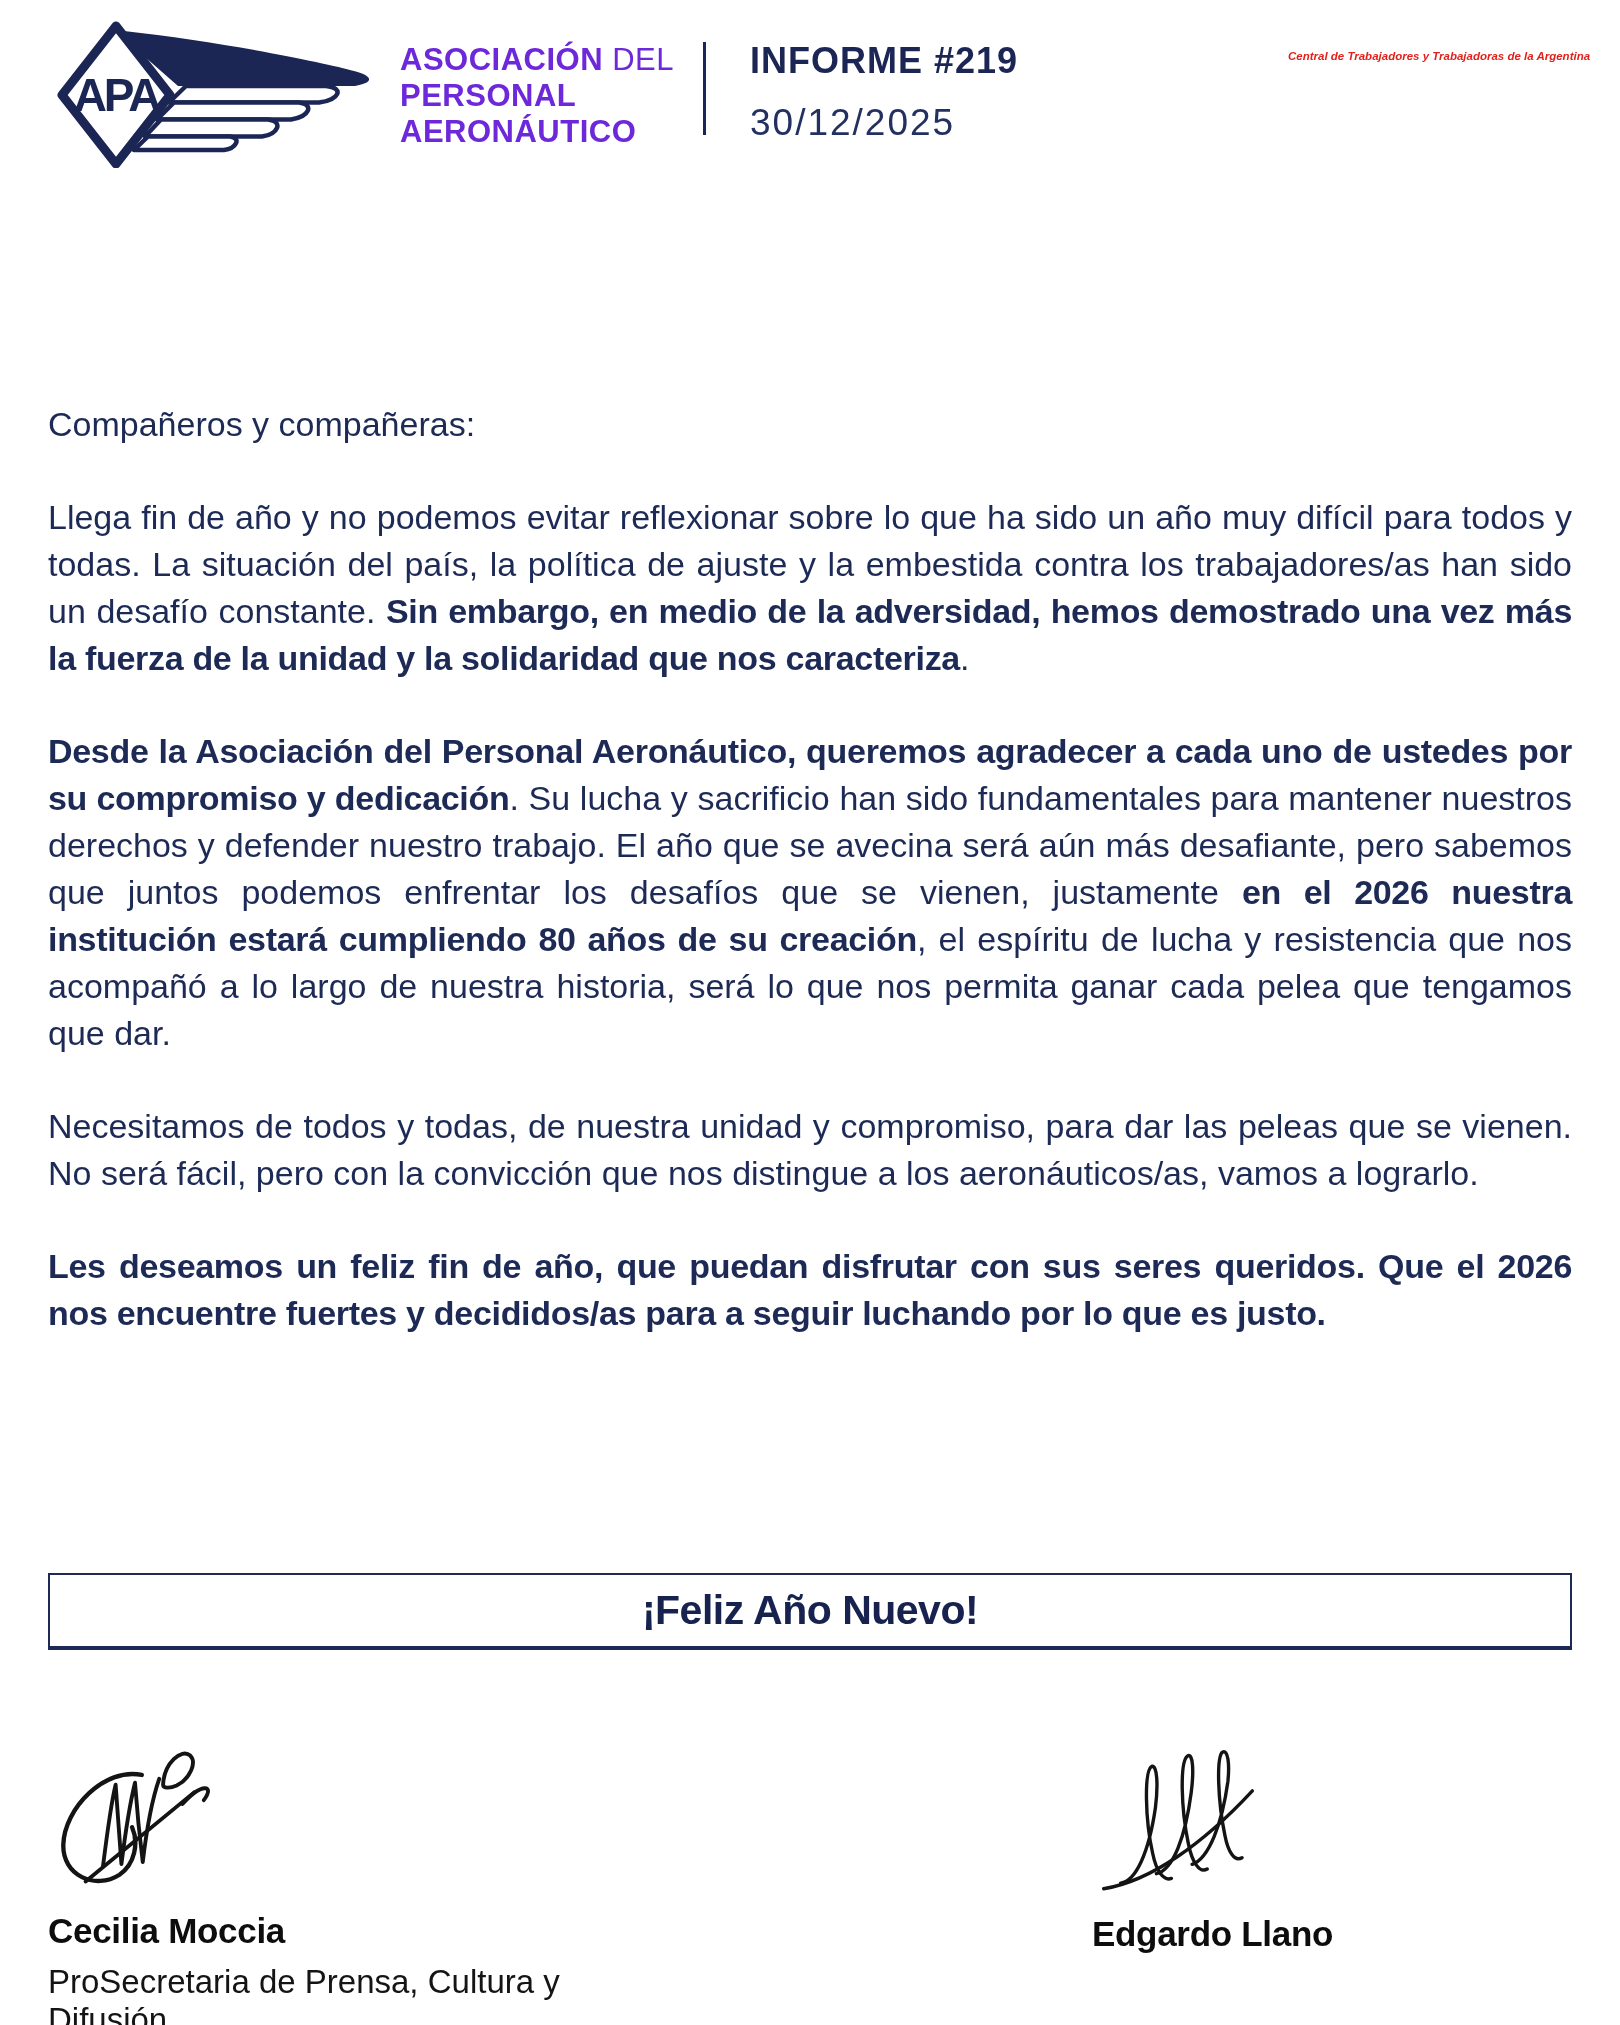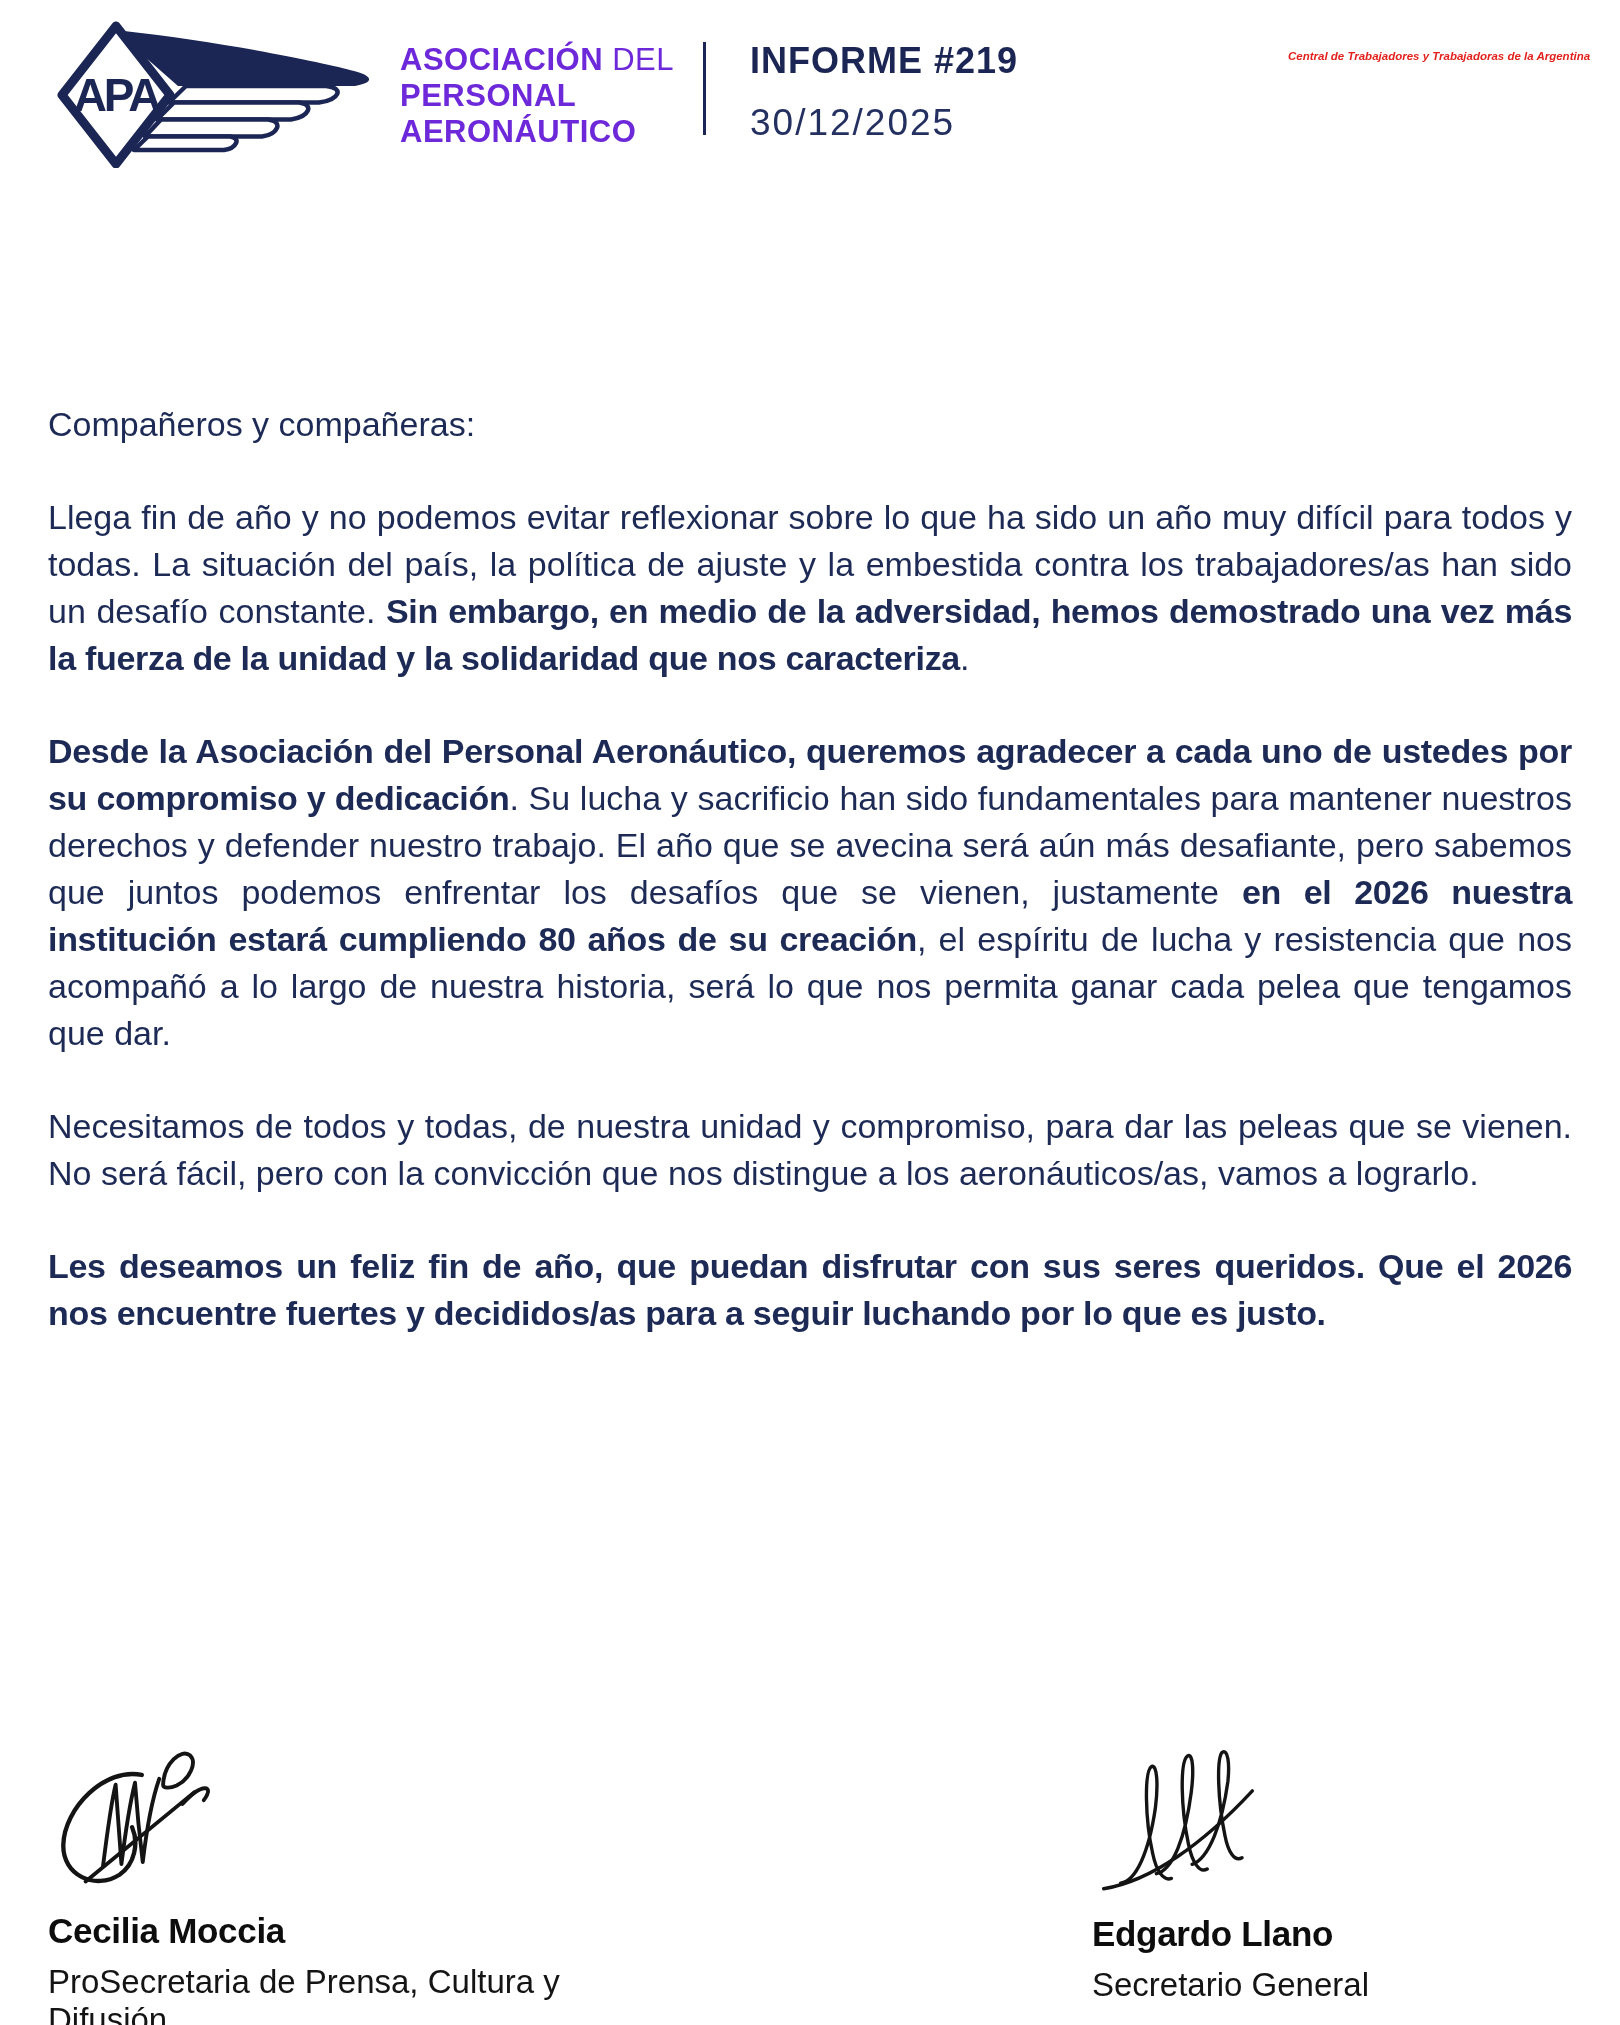--- a/index.html
+++ b/index.html
@@ -101,20 +101,23 @@
 
     <p><span>Llega fin de año y no podemos evitar reflexionar sobre lo que ha sido un año muy difícil para todos y todas. La situación del país, la política de ajuste y la embestida contra los trabajadores/as han sido un desafío constante. </span><span class="b">Sin embargo, en medio de la adversidad, hemos demostrado una vez más la fuerza de la unidad y la solidaridad que nos caracteriza</span><span>.</span></p>
 
     <p><span class="b">Desde la Asociación del Personal Aeronáutico, queremos agradecer a cada uno de ustedes por su compromiso y dedicación</span><span>. Su lucha y sacrificio han sido fundamentales para mantener nuestros derechos y defender nuestro trabajo. El año que se avecina será aún más desafiante, pero sabemos que juntos podemos enfrentar los desafíos que se vienen, justamente </span><span class="b">en el 2026 nuestra institución estará cumpliendo 80 años de su creación</span><span>, el espíritu de lucha y resistencia que nos acompañó a lo largo de nuestra historia, será lo que nos permita ganar cada pelea que tengamos que dar.</span></p>
 
     <p>Necesitamos de todos y todas, de nuestra unidad y compromiso, para dar las peleas que se vienen. No será fácil, pero con la convicción que nos distingue a los aeronáuticos/as, vamos a lograrlo.</p>
 
     <p class="b">Les deseamos un feliz fin de año, que puedan disfrutar con sus seres queridos. Que el 2026  nos encuentre fuertes y decididos/as para a seguir luchando por lo que es justo.</p>
   </div>
 
+  <div class="greeting-box">
+    <div class="greeting-text">¡Feliz Año Nuevo!</div>
+  </div>
 
   <div class="signatures">
 
     <div class="sig-col left">
       <svg class="sig-scribble left-s" viewBox="0 0 210 160" xmlns="http://www.w3.org/2000/svg" fill="none" stroke="#141414" stroke-linecap="round" stroke-linejoin="round">
         <path d="M96,34 C58,26 16,68 15,106 C14,138 48,153 73,137 C89,126 93,104 86,88" stroke-width="4.5"></path>
         <path d="M56,128 C60,96 64,64 69,44 C71,70 73,102 75,126 C79,94 84,62 89,42 C91,70 94,100 97,124 C101,90 107,58 114,38" stroke-width="4"></path>
         <path d="M118,44 C119,22 137,6 146,14 C153,21 146,38 132,45 C125,48 118,48 118,44" stroke-width="4"></path>
         <path d="M38,144 L150,52" stroke-width="4"></path>
         <path d="M138,64 C158,42 172,44 160,60" stroke-width="4"></path>
@@ -124,17 +127,16 @@
     </div>
 
     <div class="sig-col right">
       <svg class="sig-scribble right-s" viewBox="0 0 170 160" xmlns="http://www.w3.org/2000/svg" fill="none" stroke="#141414" stroke-linecap="round" stroke-linejoin="round" stroke-width="3.6">
         <path d="M24,146 C40,144 54,114 61,66 C64,42 63,20 57,22 C49,27 50,78 58,114 C62,134 70,144 78,141"></path>
         <path d="M62,136 C80,132 93,96 99,50 C102,27 101,7 95,11 C87,17 88,66 96,104 C100,124 108,136 116,131"></path>
         <path d="M100,126 C118,120 132,82 138,38 C140,19 138,3 132,7 C126,13 127,58 135,96 C138,112 145,124 153,119"></path>
         <path d="M6,152 C56,144 112,104 164,48"></path>
       </svg>
       <div class="sig-name">Edgardo Llano</div>
-      <div class="sig-role">Secretario General</div>
     </div>
 
   </div>
 </div>
 
 </body></html>

